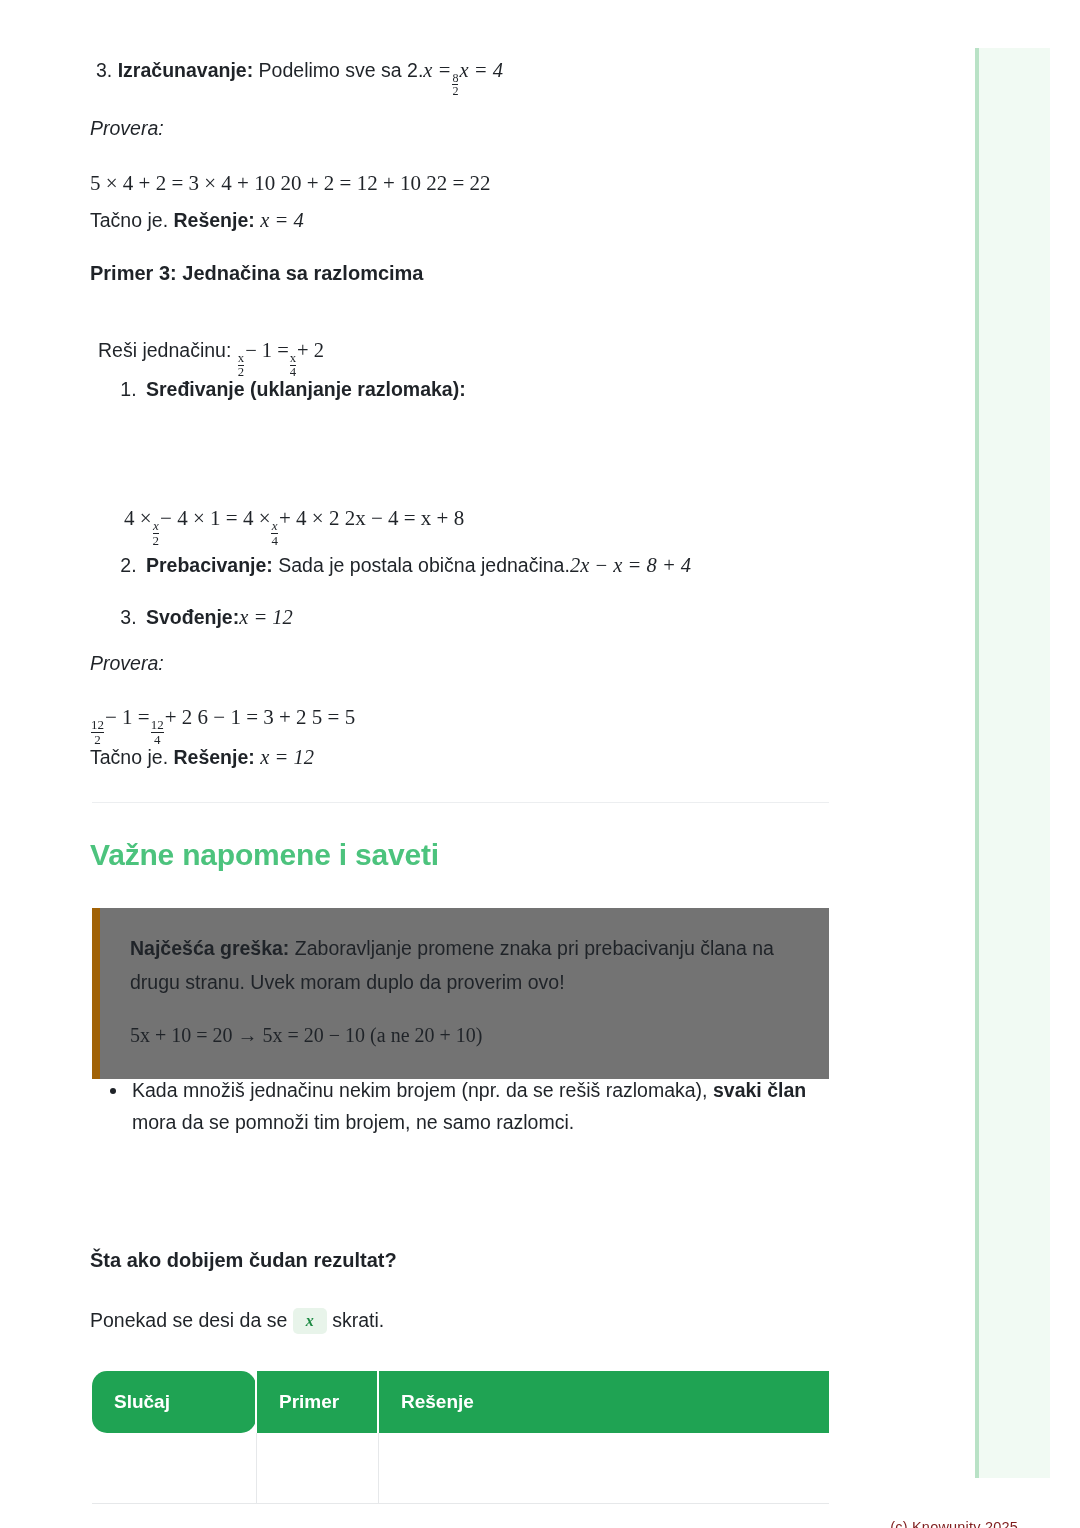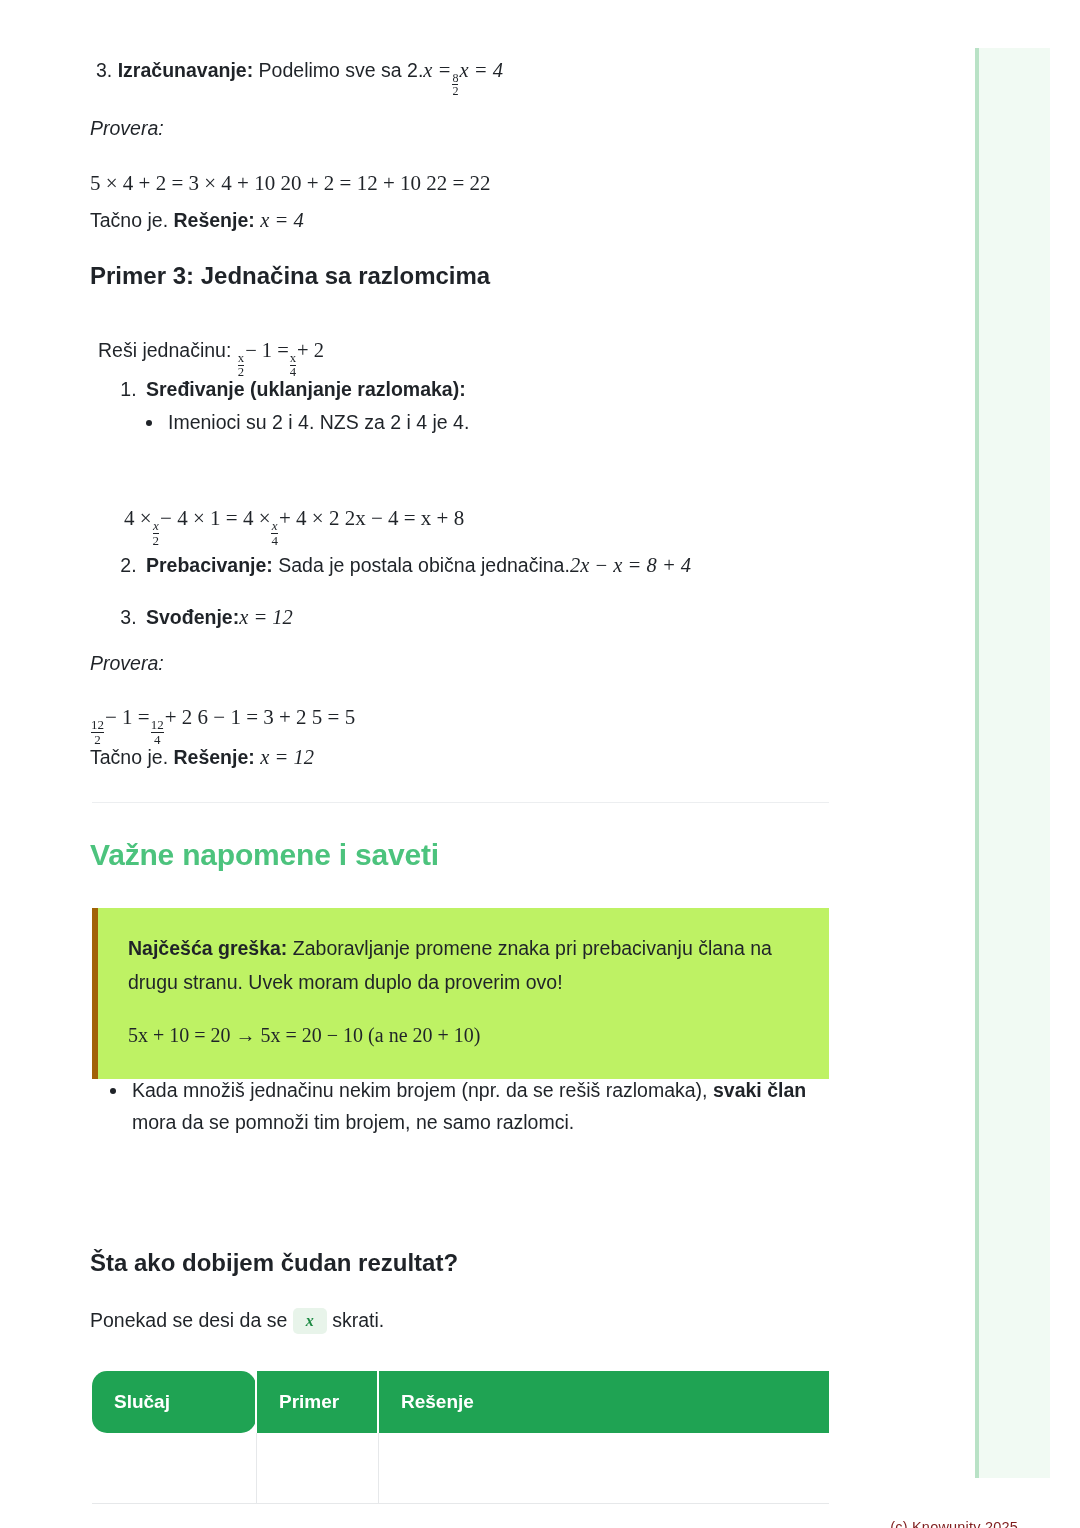--- a/index.html
+++ b/index.html
@@ -104,21 +104,21 @@
     position: absolute;
     left: -22px; top: 0.66em;
     width: 6px; height: 6px;
     border-radius: 50%;
     background: #1f2328;
   }
 
   b, strong { font-weight: bold; }
 
   h3.sub {
-    font-size: 24px;
+    font-size: 20px;
     font-weight: bold;
     margin: 0;
     color: #1f2328;
   }
 
   
   .divider {
     height: 1px;
     background: #eceef0;
     border: 0;
@@ -128,22 +128,22 @@
   h2.section-title {
     font-size: 30px;
     font-weight: bold;
     color: #4cc37d;
     margin: 0;
     letter-spacing: -0.2px;
   }
 
   
   .callout {
-    background: #bef264;
-    border-left: 6px solid #a16207;
+    background: #737373;
+    border-left: 8px solid #a16207;
     padding: 24px 26px 26px 30px;
   }
   .callout p { margin: 0; font-size: 19.5px; line-height: 1.74; }
 
   
   .code-chip {
     display: inline-block;
     background: #e8f4ea;
     color: #1d8a43;
     font-family: "Liberation Serif", serif;
@@ -229,23 +229,20 @@
 
   <div style="position:absolute; left:8px; top:374px; width:737px;">
     <ol class="steps" style="margin:0;">
       <li>
         <b>Sređivanje (uklanjanje razlomaka):</b>
       </li>
     </ol>
   </div>
 
   <ul class="inner" style="position:absolute; left:40px; top:407px; width:700px;">
-    <li style="margin-bottom:22px;">
-      <span>Imenioci su 2 i 4. NZS za 2 i 4 je 4.</span>
-    </li>
   </ul>
 
   <div class="math-block" style="position:absolute; left:36px; top:503px;"><span class="mnum">4 ×</span><span class="frac">
         <span class="num mvar">x</span>
         <span class="den mnum">2</span>
       </span><span class="mnum">− 4 × 1 = 4 ×</span><span class="frac">
         <span class="num mvar">x</span>
         <span class="den mnum">4</span>
       </span><span class="mnum">+ 4 × 2  2x − 4 = x + 8</span></div>
 

